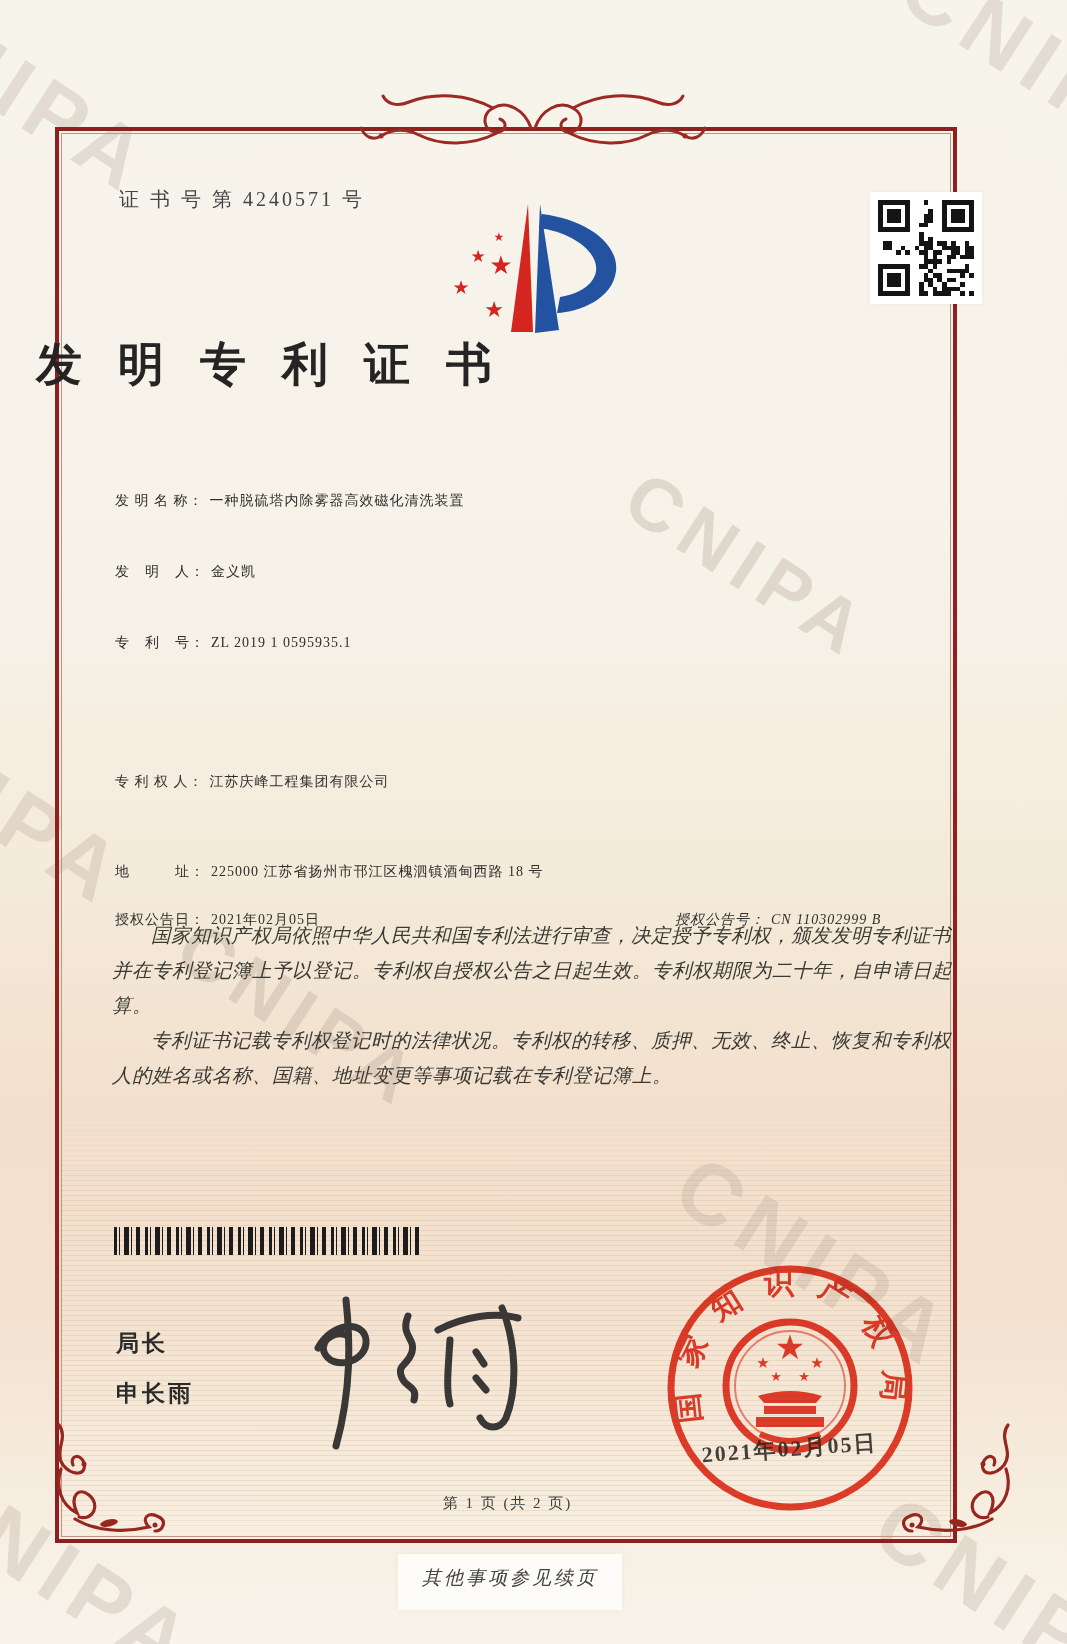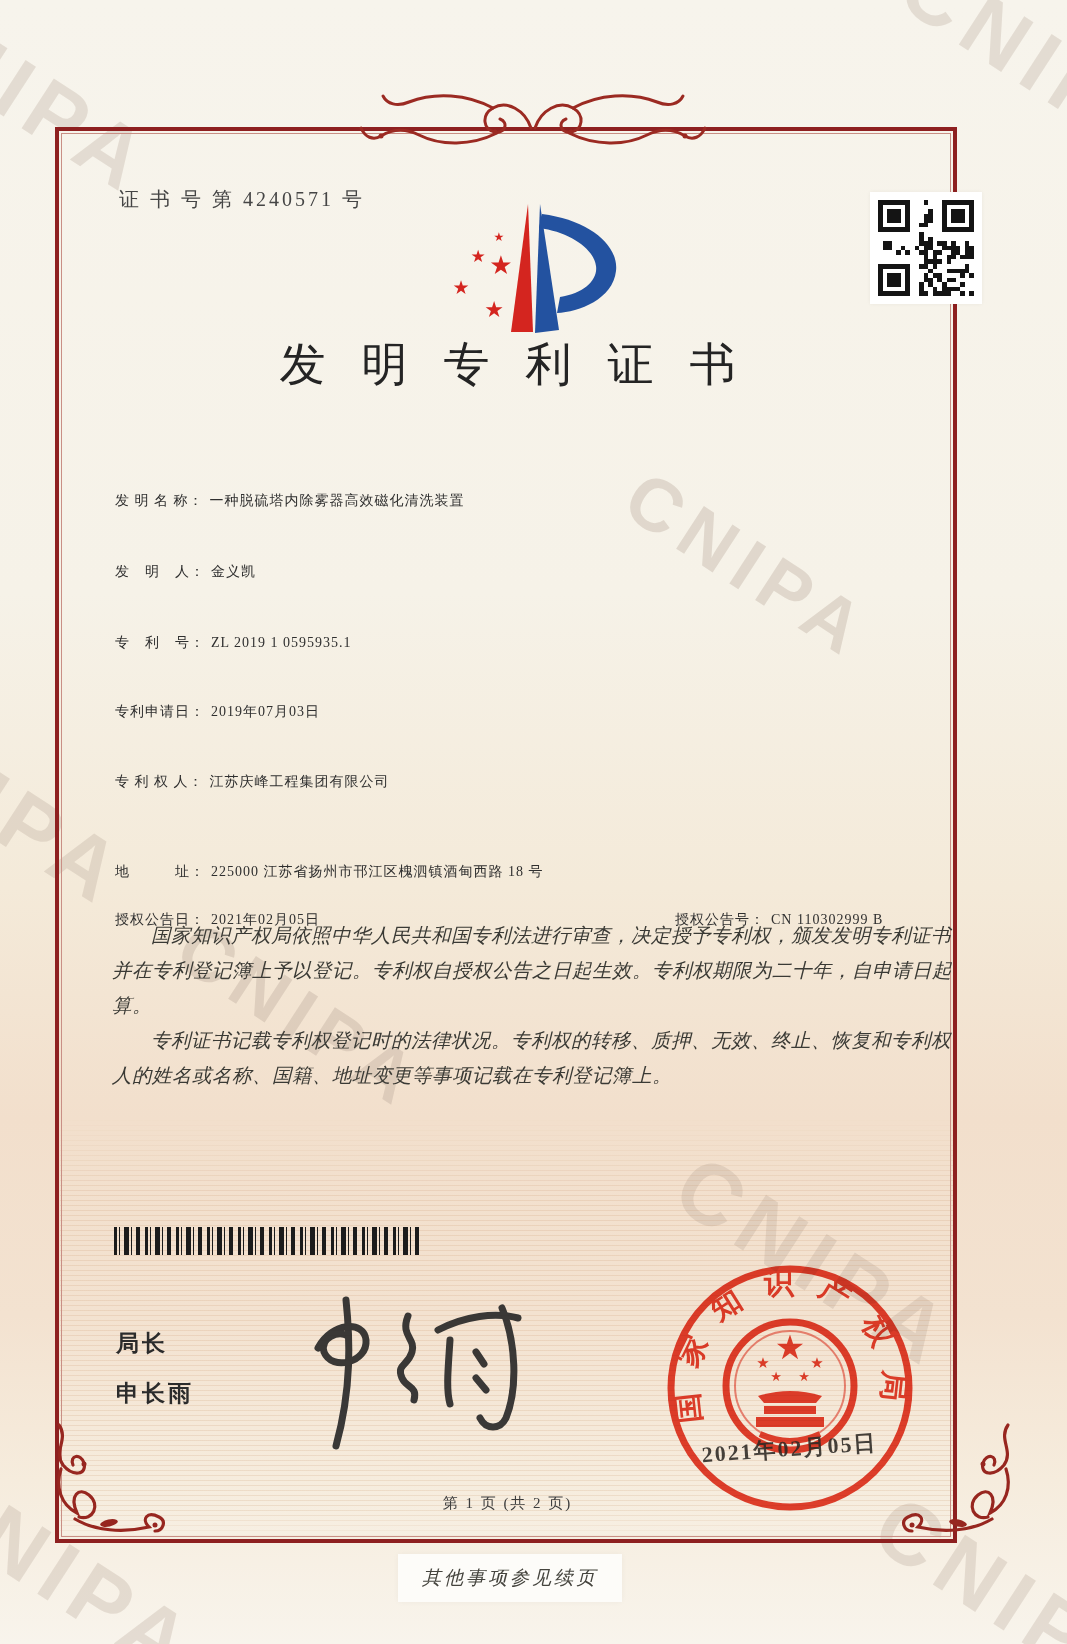--- a/index.html
+++ b/index.html
@@ -48,31 +48,31 @@
     letter-spacing:3px;
     margin-left:24px;
   }
   .logo { position:absolute; left:438px; top:170px; }
   .qr-box {
     position:absolute; left:870px; top:192px; width:112px; height:112px;
     background:#fff; display:flex; align-items:center; justify-content:center;
     box-shadow:0 0 4px rgba(0,0,0,.05);
   }
   .title {
-    position:absolute; left:0; top:334px; width:1015px; text-align:center;
-    font-size:46px; font-weight:400; color:#242424;
+    position:absolute; left:0; top:334px; width:1015px; 
+    font-size:46px; font-weight:700; color:#242424;
     letter-spacing:36px; text-indent:36px;
   }
   
   .row { position:absolute; left:115px; font-size:14px; color:#2f2f2f; white-space:nowrap; }
   .row .lbl { letter-spacing:1px; }
   .row .val { margin-left:6px; letter-spacing:1px; }
   .r0{top:492px;} .r1{top:563px;} .r2{top:634px;} .r3{top:703px;}
   .r4{top:773px;} .r5{top:843px;margin-top:20px;} .r6{top:911px;text-align:center;}
-  .grant2 { position:absolute; left:560px; top:0; }
+  .grant2 { position:absolute; left:560px; top:0;font-style:italic; }
   
   .body-text {
     position:absolute; left:112px; top:910px; width:845px;
     font-size:19.5px; line-height:35px; color:#3a3a35; font-style:italic;
     letter-spacing:.5px;
     margin-top:8px;
   }
   .body-text p { text-indent:2em; }
   
   .barcode {
@@ -89,21 +89,21 @@
     font-weight:700; font-size:23px; color:#2b2b2b; letter-spacing:3px;
   }
   .sig-title{top:1328px;} .sig-name{top:1378px;}
   .signature { position:absolute; left:280px; top:1278px; }
   .seal { position:absolute; left:660px; top:1258px; mix-blend-mode:multiply; }
   .pagination {
     position:absolute; left:0; top:1494px; width:1015px; text-align:center;
     font-size:15px; color:#3c3c3c; letter-spacing:2px;
   }
   .footer-box {
-    position:absolute; left:398px; top:1554px; width:224px; height:48px;
+    position:absolute; left:398px; top:1554px; width:224px; height:56px;
     background:#fdfcf9; box-shadow:0 0 6px rgba(0,0,0,.04);
     text-align:center; line-height:48px;
     font-size:19px; font-style:italic; color:#45443e; letter-spacing:3px;
   }
 </style>
 </head>
 <body>
 
 <div class="page">
 
@@ -274,23 +274,20 @@
 
   <div class="row r0">
     <span class="lbl">发 明 名 称：</span><span class="val">一种脱硫塔内除雾器高效磁化清洗装置</span>
   </div>
   <div class="row r1">
     <span class="lbl">发　明　人：</span><span class="val">金义凯</span>
   </div>
   <div class="row r2">
     <span class="lbl">专　利　号：</span><span class="val">ZL 2019 1 0595935.1</span>
   </div>
-  <div class="row r3">
-    <span class="lbl">专利申请日：</span><span class="val">2019年07月03日</span>
-  </div>
   <div class="row r4">
     <span class="lbl">专 利 权 人：</span><span class="val">江苏庆峰工程集团有限公司</span>
   </div>
   <div class="row r5">
     <span class="lbl">地　　　址：</span><span class="val">225000 江苏省扬州市邗江区槐泗镇酒甸西路 18 号</span>
   </div>
   <div class="row r6">
     <span class="lbl">授权公告日：</span><span class="val">2021年02月05日</span>
     <span class="grant2">
       <span class="lbl">授权公告号：</span><span class="val">CN 110302999 B</span>

